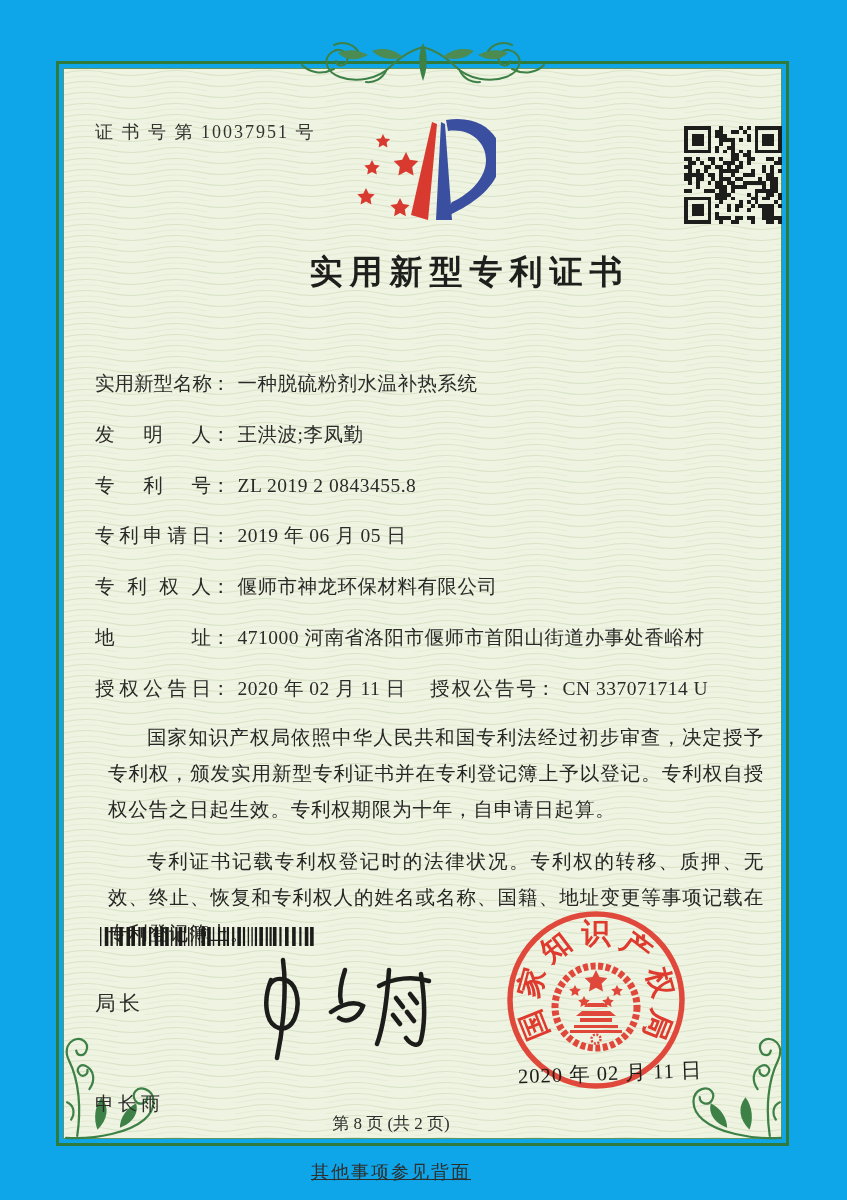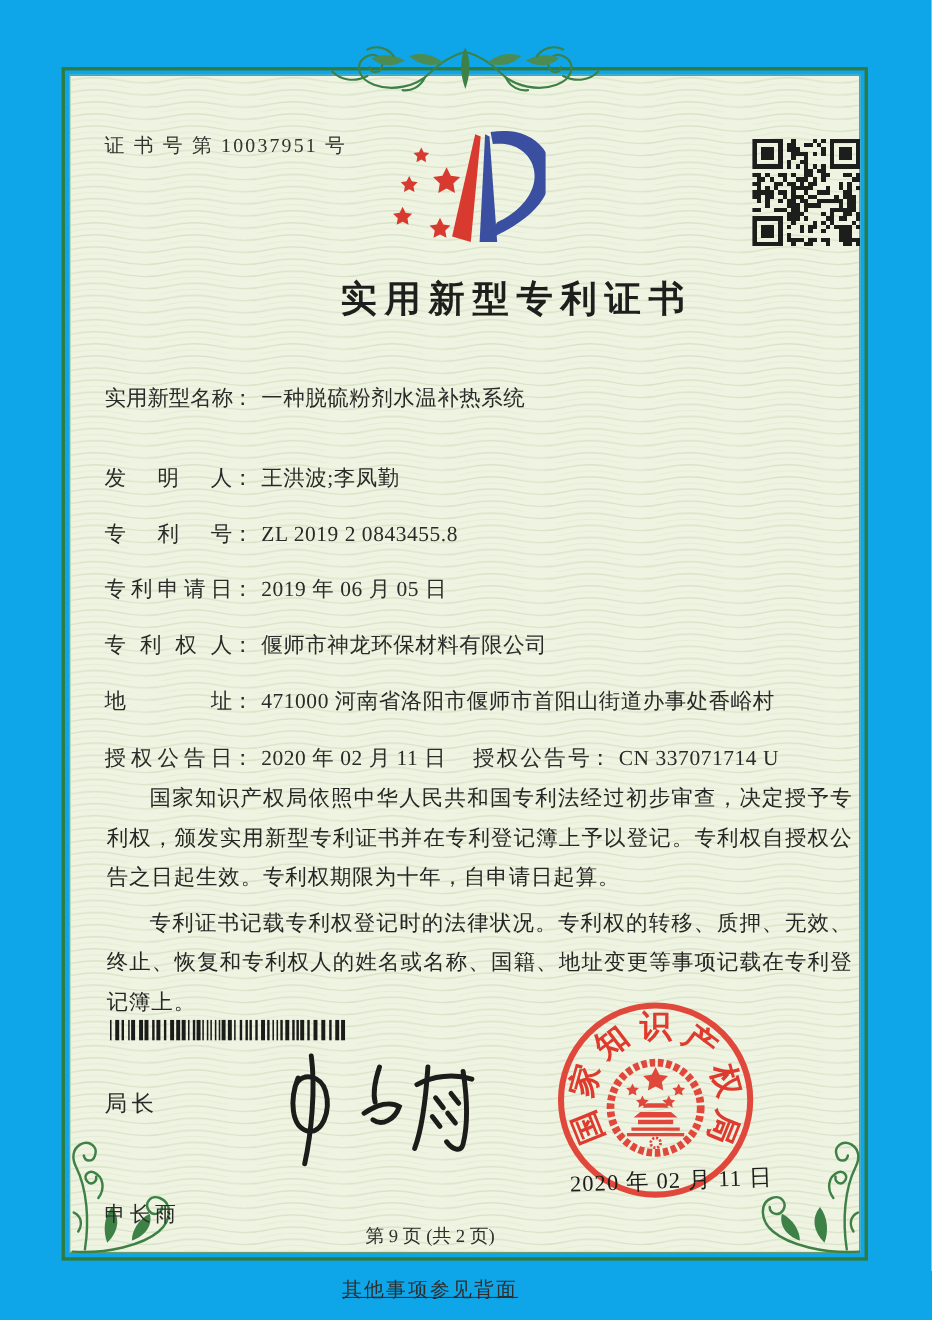--- a/index.html
+++ b/index.html
@@ -29,27 +29,27 @@
   .qr{position:absolute;left:684px;top:126px;width:98px;height:98px;}
   .title{
     position:absolute;left:57px;top:250px;width:733px;text-align:center;
     font-size:33px;font-weight:bold;letter-spacing:7px;color:#1e1e1c;margin-left:46px;
   }
   .field-row{position:absolute;left:95px;width:690px;font-size:19.5px;white-space:nowrap;}
   .f-label{display:inline-block;width:116px;text-align:justify;text-align-last:justify;vertical-align:bottom;}
   .f-colon{display:inline-block;margin-right:7px;}
   .f-value{letter-spacing:0.5px;}
   .f-second{position:absolute;left:335px;top:0;}
-  .row-0{top:348px}.row-1{top:421px}.row-2{top:472px}.row-3{top:522px}
+  .row-0{top:370px}.row-1{top:421px}.row-2{top:472px}.row-3{top:522px}
   .row-4{top:573px}.row-5{top:624px}.row-6{top:675px}
   .paragraphs{
     position:absolute;left:92px;top:704px;width:688px;
     font-size:19.5px;line-height:36px;letter-spacing:0.8px;text-align:justify;color:#262624;
   }
-  .paragraphs p{margin:5px;text-indent:2em;}
+  .paragraphs p{margin:16px;text-indent:2em;}
   .barcode{position:absolute;left:100px;top:927px;width:218px;height:19px;}
   .seal{position:absolute;left:504px;top:908px;width:184px;height:184px;}
   #seal-ring text{font-family:"Liberation Serif","DejaVu Serif",serif;font-size:29px;font-weight:bold;fill:#DF3A2E;text-anchor:middle;}
   .seal-date{
     position:absolute;left:518px;top:1059px;font-size:20.5px;letter-spacing:1px;color:#1c1c1a;
     transform:rotate(-2deg);white-space:nowrap;
   }
   .director-title{position:absolute;left:95px;top:989px;font-size:20.5px;letter-spacing:4px;}
   .director-name{position:absolute;left:95px;top:1091px;font-size:19px;letter-spacing:4px;}
   .signature{position:absolute;left:233px;top:952px;width:200px;height:110px;}
@@ -551,16 +551,16 @@
       <path d="M146,34 C160,26 180,24 196,29"></path>
       <path d="M156,18 C154,48 150,76 144,92"></path>
       <path d="M188,22 C192,48 192,72 188,88 C186,96 178,93 173,86"></path>
       <path d="M163,46 L170,55"></path>
       <path d="M177,42 L184,51"></path>
       <path d="M160,63 L167,72"></path>
       <path d="M174,60 L181,69"></path>
     </g>
   </svg>
 
-  <div class="page-number">第 9 页 (共 2 页)</div>
+  <div class="page-number">第 8 页 (共 2 页)</div>
   <div class="back-note">其他事项参见背面</div>
 
 </div>
 
 </body></html>

